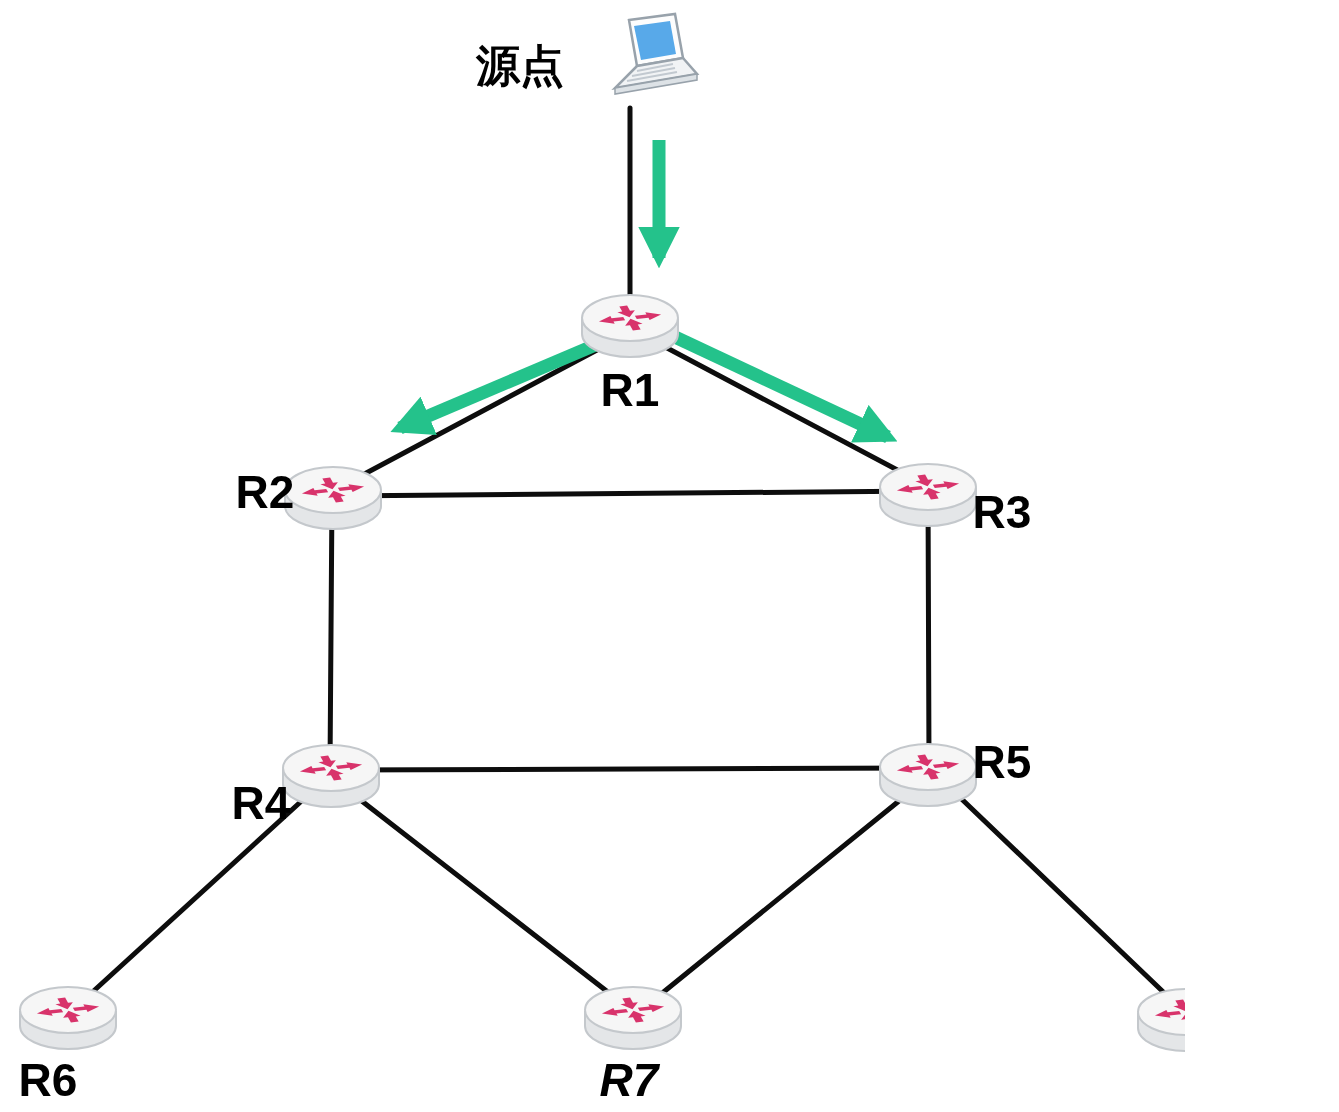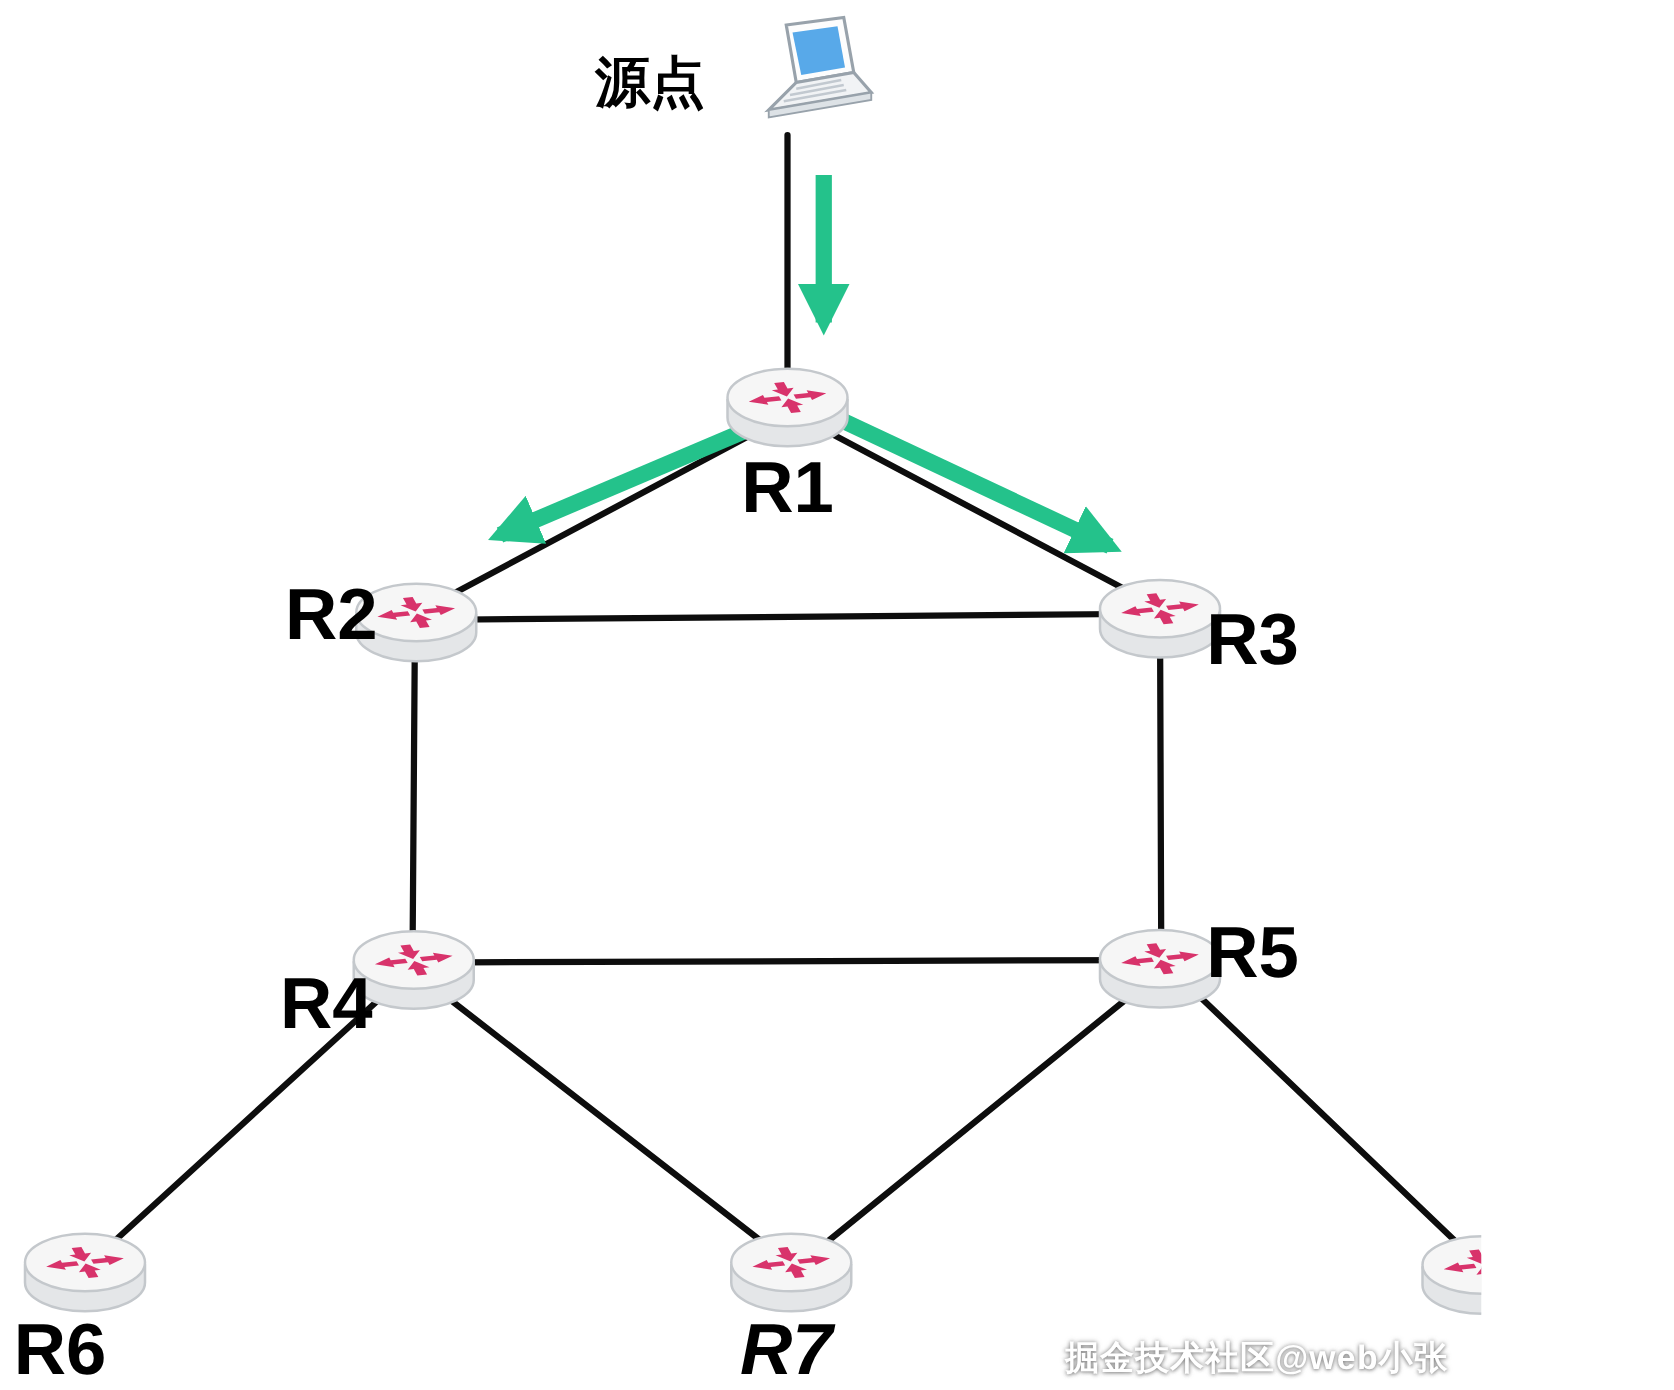--- a/index.html
+++ b/index.html
@@ -5,21 +5,21 @@
   html,body{margin:0;padding:0;background:#ffffff;}
   .stage{
     position:relative;width:1185px;height:1112px;
     background:var(--background,#ffffff);
     font-family:"Liberation Sans",sans-serif;
     overflow:hidden;
   }
   .stage > svg{position:absolute;left:0;top:0;}
   .node-label{
     position:absolute;transform:translate(-50%,-50%);
-    font-weight:bold;font-size:58px;color:#000;white-space:nowrap;
+    font-weight:bold;font-size:46px;color:#000;white-space:nowrap;
     user-select:none;
   }
   .source-label{font-size:44px;}
   .watermark{
     position:absolute;right:26px;bottom:8px;
     font-size:27px;font-weight:bold;letter-spacing:1px;
     color:#ffffff;
     text-shadow:0 0 4px rgba(90,90,90,.6), 0 1px 3px rgba(60,60,60,.45);
     white-space:nowrap;z-index:5;
   }
@@ -97,14 +97,13 @@
   <div class="node-label source-label" style="left:520px;top:66px;">源点</div>
   <div class="node-label" style="left:630px;top:390px;">R1</div>
   <div class="node-label" style="left:265px;top:492px;">R2</div>
   <div class="node-label" style="left:1002px;top:512px;">R3</div>
   <div class="node-label" style="left:261px;top:763px;margin-top:40px;">R4</div>
   <div class="node-label" style="left:1002px;top:762px;text-align:right;">R5</div>
   <div class="node-label" style="left:48px;top:1080px;">R6</div>
   <div class="node-label" style="left:629px;top:1080px;font-style:italic;">R7</div>
   <div class="node-label" style="left:1224px;top:1080px;">R8</div>
 
-  <div class="watermark">掘金技术社区@web小张</div>
 </div>
 
 </body></html>

